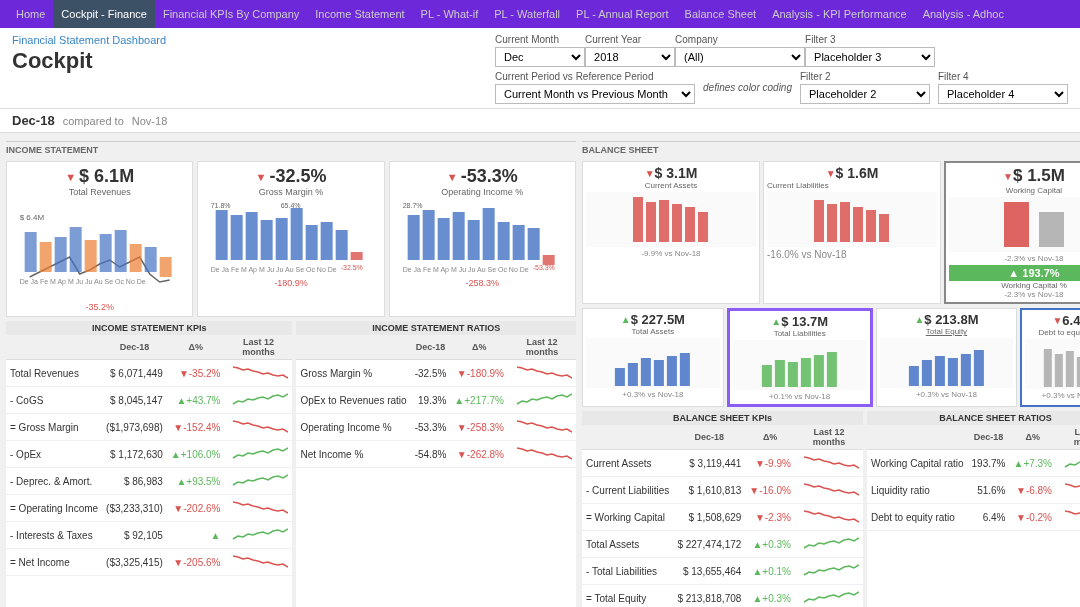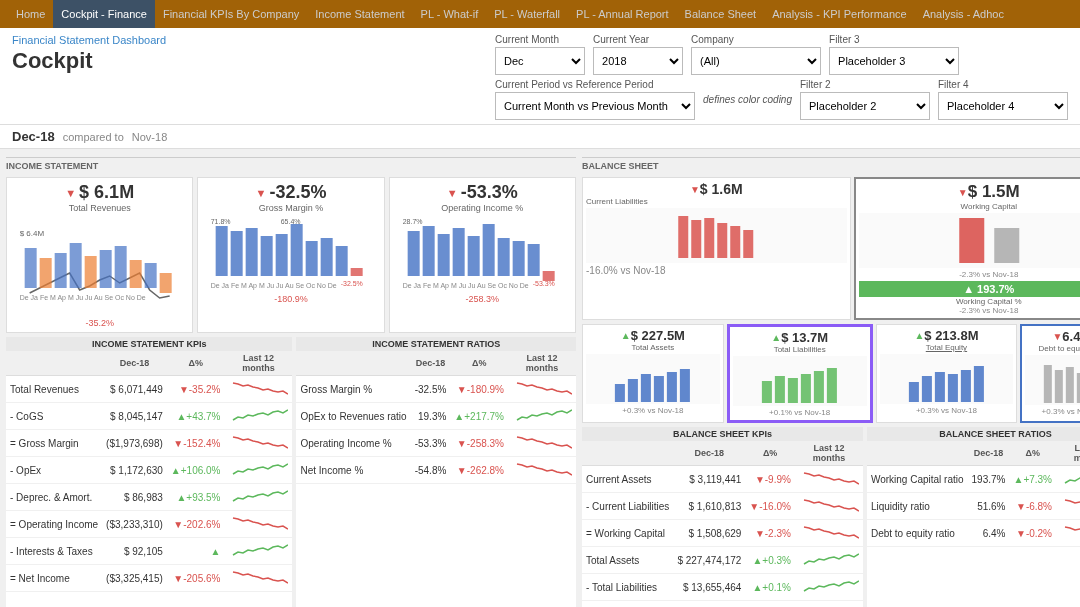--- a/index.html
+++ b/index.html
@@ -1,29 +1,29 @@
 <!DOCTYPE html>
 <html><head>
   <meta charset="utf-8">
   <style>
     * { box-sizing: border-box; margin: 0; padding: 0; }
     body { font-family: Arial, sans-serif; font-size: 11px; background: #f5f5f5; color: #333; width: 1080px; }
     
     
-    .nav-bar { background: #a16207; display: flex; align-items: center; padding: 4px 8px; height: 28px; }
+    .nav-bar { background: #6d28d9; display: flex; align-items: center; padding: 4px 8px; height: 28px; }
     .nav-item { color: #ccc; padding: 0 8px; font-size: 11px; cursor: pointer; line-height: 28px; white-space: nowrap; }
     .nav-item.active { color: #fff; background: #3d5166; }
     
     
     .header-area { background: #fff; padding: 6px 12px 4px; border-bottom: 1px solid #ddd; }
     .breadcrumb { color: #3a86c8; font-size: 11px; margin-bottom: 2px; }
     .page-title { font-size: 22px; font-weight: bold; color: #333; margin-bottom: 6px; }
     .filter-group { display: flex; flex-direction: column; }
     .filter-label { font-size: 10px; color: #555; margin-bottom: 2px; }
-    .filter-select { font-size: 11px; border: 1px solid #bbb; padding: 1px 4px; background: #fff; min-width: 90px; height: 28px; }
+    .filter-select { font-size: 11px; border: 1px solid #bbb; padding: 1px 4px; background: #fff; min-width: 90px; height: 20px; }
     .filter-select-wide { min-width: 130px; }
     .color-coding-label { font-size: 10px; color: #555; align-self: center; font-style: italic; }
     
     
     .date-bar { background: #fff; padding: 4px 12px; border-bottom: 1px solid #ddd; display: flex; align-items: center; gap: 8px; }
     .date-current { font-size: 13px; font-weight: bold; color: #333; }
     .date-compared { font-size: 11px; color: #888; }
     
     
     .main-content { display: flex; padding: 6px; gap: 6px; background: #f0f0f0; }
@@ -63,21 +63,21 @@
 </div>
 
 <div class="header-area">
   <div style="display:flex; justify-content:space-between; align-items:flex-start;">
     <div>
       <div class="breadcrumb">Financial Statement Dashboard</div>
       <div class="page-title">Cockpit</div>
     </div>
 
     <div style="display:flex; flex-direction:column; gap:4px;">
-      <div style="display:flex; gap:8px; align-items:flex-end;">
+      <div style="display:flex; align-items:flex-end;">
         <div class="filter-group">
           <span class="filter-label">Current Month</span>
           <select class="filter-select">
             <option>Dec</option>
           </select>
         </div>
         <div class="filter-group">
           <span class="filter-label">Current Year</span>
           <select class="filter-select">
             <option>2018</option>
@@ -345,20 +345,38 @@
         </table>
       </div>
     </div>
   </div>
 
   <div style="flex:1; display:flex; flex-direction:column; gap:4px;">
     <div class="section-divider">BALANCE SHEET</div>
 
     <div style="display:flex; gap:3px;">
 
+      <div style="flex:1; border:1px solid #ddd; padding:3px; background:#fff; text-align:center;">
+        <div style="display:flex; align-items:center; justify-content:center;">
+          <span class="arrow-down down" style="font-size:10px;"></span>
+          <span style="font-size:14px; font-weight:bold;">$ 3.1M</span>
+        </div>
+        <div style="font-size:8px; color:#666;">Current Assets</div>
+        <div style="height:55px; background:#fafafa; margin:2px 0; overflow:hidden;">
+          <svg width="100%" height="55" viewBox="0 0 80 55">
+            <rect x="2" y="5" width="10" height="45" fill="#d9534f" opacity="0.85"></rect>
+            <rect x="15" y="10" width="10" height="40" fill="#d9534f" opacity="0.85"></rect>
+            <rect x="28" y="8" width="10" height="42" fill="#d9534f" opacity="0.85"></rect>
+            <rect x="41" y="12" width="10" height="38" fill="#d9534f" opacity="0.85"></rect>
+            <rect x="54" y="15" width="10" height="35" fill="#d9534f" opacity="0.85"></rect>
+            <rect x="67" y="20" width="10" height="30" fill="#d9534f" opacity="0.85"></rect>
+          </svg>
+        </div>
+        <div style="font-size:8px; color:#888;">-9.9% vs Nov-18</div>
+      </div>
 
       <div style="flex:1; border:1px solid #ddd; padding:3px; background:#fff; ">
         <div style="display:flex; align-items:center; justify-content:center;">
           <span class="arrow-down down" style="font-size:10px;"></span>
           <span style="font-size:14px; font-weight:bold;">$ 1.6M</span>
         </div>
         <div style="font-size:8px; color:#666;">Current Liabilities</div>
         <div style="height:55px; background:#fafafa; margin:2px 0; overflow:hidden;">
           <svg width="100%" height="55" viewBox="0 0 80 55">
             <rect x="2" y="8" width="10" height="42" fill="#d9534f" opacity="0.85"></rect>

